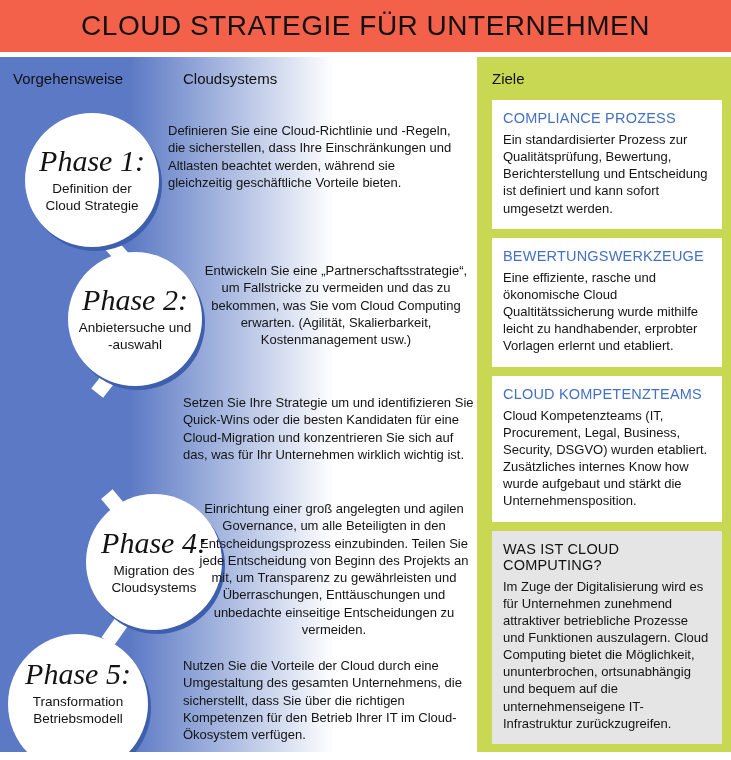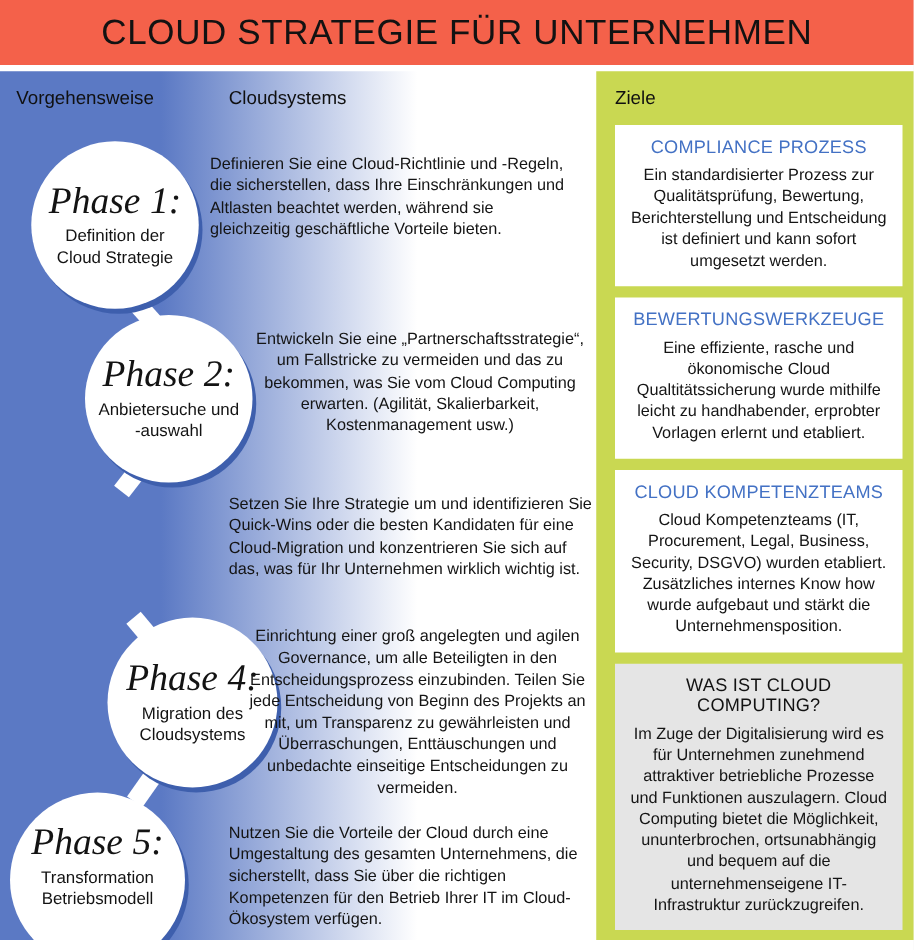--- a/index.html
+++ b/index.html
@@ -71,21 +71,21 @@
   .wp3 { left:183px; top:394px; width:292px; }
   .wp4 { left:194px; top:500px; width:280px; text-align:center; }
   .wp5 { left:183px; top:657px; width:292px; }
 
   
   .ziele-stack {
     position:absolute; left:492px; top:100px; width:230px;
     display:flex; flex-direction:column; gap:9px;
   }
   .zbox {
-    background:#ffffff; padding:10px 11px 12px 11px;text-align:center;
+    background:#ffffff; padding:10px 11px 12px 11px;
   }
   .zbox.blue { background:#e5e5e5; }
   .zbox-title {
     font-size:14.5px; letter-spacing:0.2px; color:#4371c4; margin-bottom:5px;
     font-weight:500;
   }
   .zbox.blue .zbox-title { color:#121212; }
   .zbox-body { font-size:13px; line-height:1.32; color:#141414; }
 </style>
 </head>

